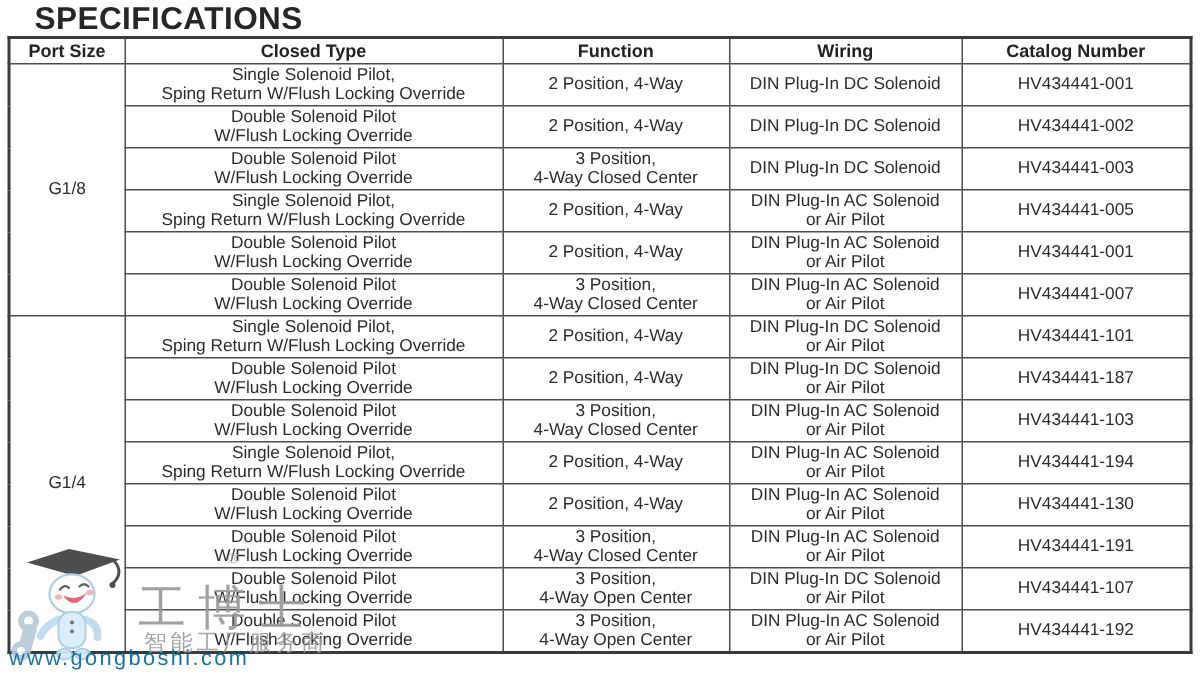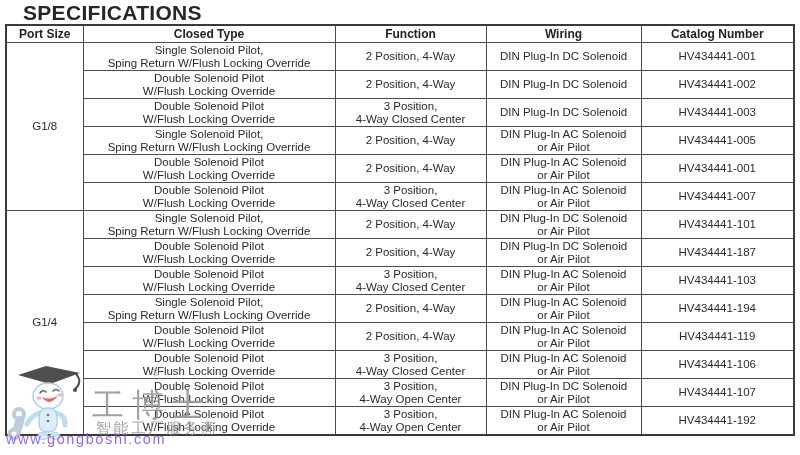--- a/index.html
+++ b/index.html
@@ -68,21 +68,21 @@
   }
   .wm-tagline{
     position:absolute;left:92px;top:55px;
     font-size:15px;letter-spacing:2.5px;
     color:#9c9c9c;
     white-space:nowrap;
   }
   .wm-url{
     position:absolute;left:2px;top:67px;
     font-size:14.5px;letter-spacing:1.6px;
-    color:#8b5cf6;
+    color:#0369a1;
     white-space:nowrap;
   }
 </style>
 </head>
 <body>
 
 <div class="page">
 
   <h1 class="page-title">SPECIFICATIONS</h1>
 
@@ -251,36 +251,36 @@
             <div class="cell-line">Double Solenoid Pilot</div>
             <div class="cell-line">W/Flush Locking Override</div>
           </td>
           <td>
             <div class="cell-line">2 Position, 4-Way</div>
           </td>
           <td>
             <div class="cell-line">DIN Plug-In AC Solenoid</div>
             <div class="cell-line">or Air Pilot</div>
           </td>
-          <td>HV434441-119</td>
+          <td>HV434441-130</td>
         </tr>
         <tr>
           <td>
             <div class="cell-line">Double Solenoid Pilot</div>
             <div class="cell-line">W/Flush Locking Override</div>
           </td>
           <td>
             <div class="cell-line">3 Position,</div>
             <div class="cell-line">4-Way Closed Center</div>
           </td>
           <td>
             <div class="cell-line">DIN Plug-In AC Solenoid</div>
             <div class="cell-line">or Air Pilot</div>
           </td>
-          <td>HV434441-106</td>
+          <td>HV434441-191</td>
         </tr>
         <tr>
           <td>
             <div class="cell-line">Double Solenoid Pilot</div>
             <div class="cell-line">W/Flush Locking Override</div>
           </td>
           <td>
             <div class="cell-line">3 Position,</div>
             <div class="cell-line">4-Way Open Center</div>
           </td>

